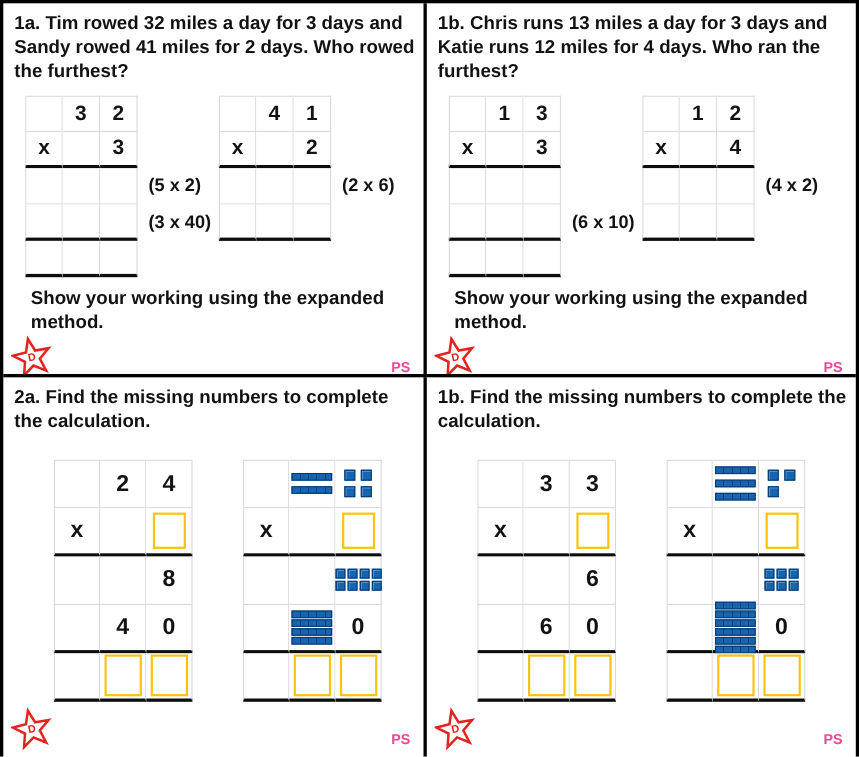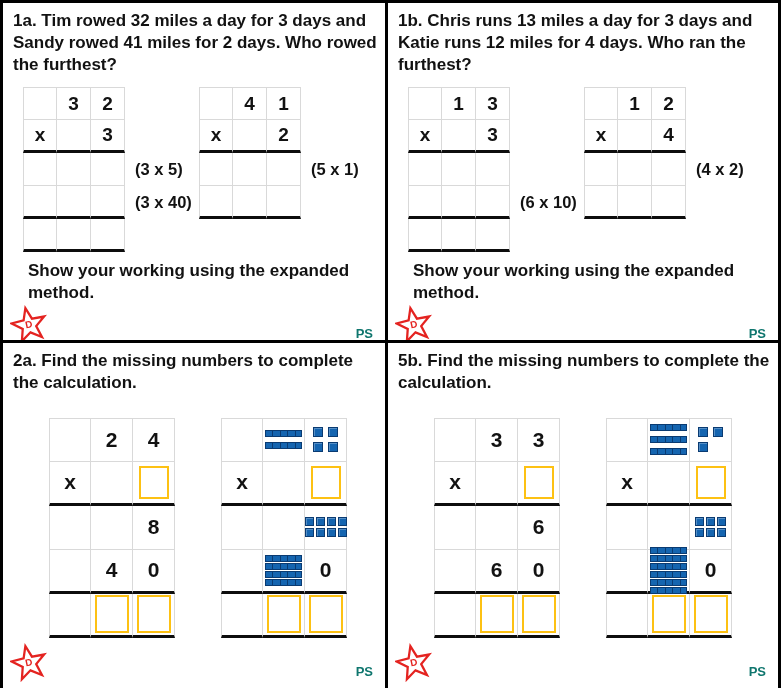--- a/index.html
+++ b/index.html
@@ -110,21 +110,21 @@
     display: flex;
     justify-content: space-between;
     align-items: flex-end;
     padding: 0 4px 1px 0;
   }
   .star { display: inline-block; margin-left: -3px; }
   .star svg { width: 38px; height: 41px; display: block; }
   .ps {
     font-size: 13px;
     font-weight: 700;
-    color: #0f766e;
+    color: #ec4899;
     margin-bottom: 4px;
   }
 </style>
 </head>
 <body>
 
 <div class="page">
 
   <section class="quadrant qleft qtop">
     <p class="question">1a. Tim rowed 32 miles a day for 3 days and Sandy rowed 41 miles for 2 days. Who rowed the furthest?</p>
@@ -139,21 +139,21 @@
           <div class="grow thick">
             <div class="cell">x</div>
             <div class="cell"></div>
             <div class="cell">3</div>
             <div class="lab"></div>
           </div>
           <div class="grow">
             <div class="cell"></div>
             <div class="cell"></div>
             <div class="cell"></div>
-            <div class="lab">(3 x 5)</div>
+            <div class="lab">(5 x 2)</div>
           </div>
           <div class="grow thick">
             <div class="cell"></div>
             <div class="cell"></div>
             <div class="cell"></div>
             <div class="lab">(3 x 40)</div>
           </div>
           <div class="grow thick">
             <div class="cell"></div>
             <div class="cell"></div>
@@ -171,21 +171,21 @@
           <div class="grow thick">
             <div class="cell">x</div>
             <div class="cell"></div>
             <div class="cell">2</div>
             <div class="lab"></div>
           </div>
           <div class="grow">
             <div class="cell"></div>
             <div class="cell"></div>
             <div class="cell"></div>
-            <div class="lab">(5 x 1)</div>
+            <div class="lab">(2 x 6)</div>
           </div>
           <div class="grow thick">
             <div class="cell"></div>
             <div class="cell"></div>
             <div class="cell"></div>
             <div class="lab"></div>
           </div>
         </div>
     </div>
     <p class="show">Show your working using the expanded method.</p>
@@ -392,21 +392,21 @@
             <polygon points="50,6 61.2,36.6 93.7,37.8 68.1,57.9 77,89.2 50,71 23,89.2 31.9,57.9 6.3,37.8 38.8,36.6" fill="#ffffff" stroke="#E42320" stroke-width="6"></polygon>
             <text x="50" y="59" text-anchor="middle" font-size="26" font-weight="bold" fill="#E42320">D</text>
           </g>
         </svg>
       </span>
       <span class="ps">PS</span>
     </div>
   </section>
 
   <section class="quadrant qbottom">
-    <p class="question">5b. Find the missing numbers to complete the calculation.</p>
+    <p class="question">1b. Find the missing numbers to complete the calculation.</p>
     <div class="grids">
       <div class="grid grid-large">
           <div class="grow">
             <div class="cell"></div>
             <div class="cell">3</div>
             <div class="cell">3</div>
           </div>
           <div class="grow thick">
             <div class="cell">x</div>
             <div class="cell"></div>

